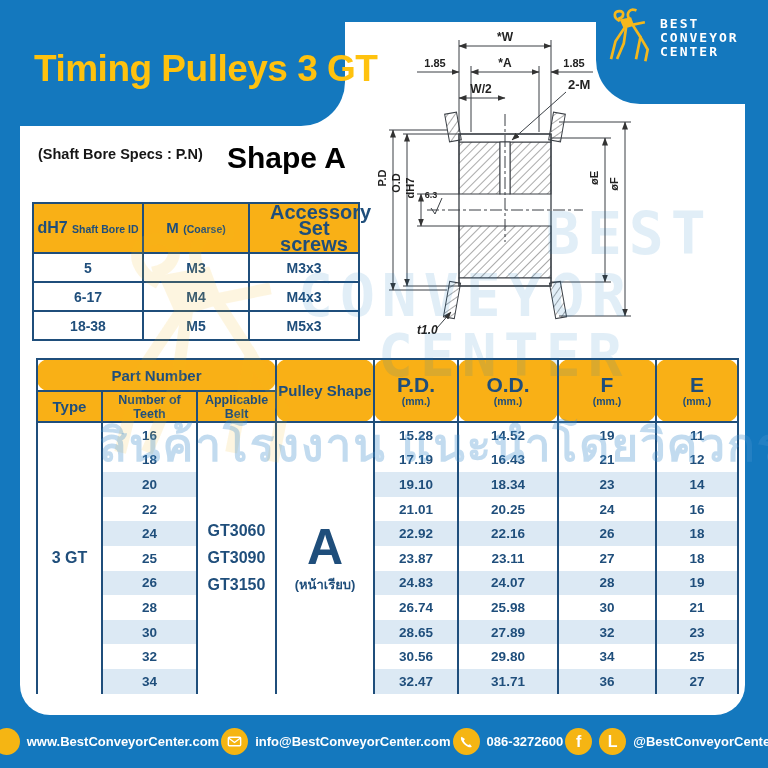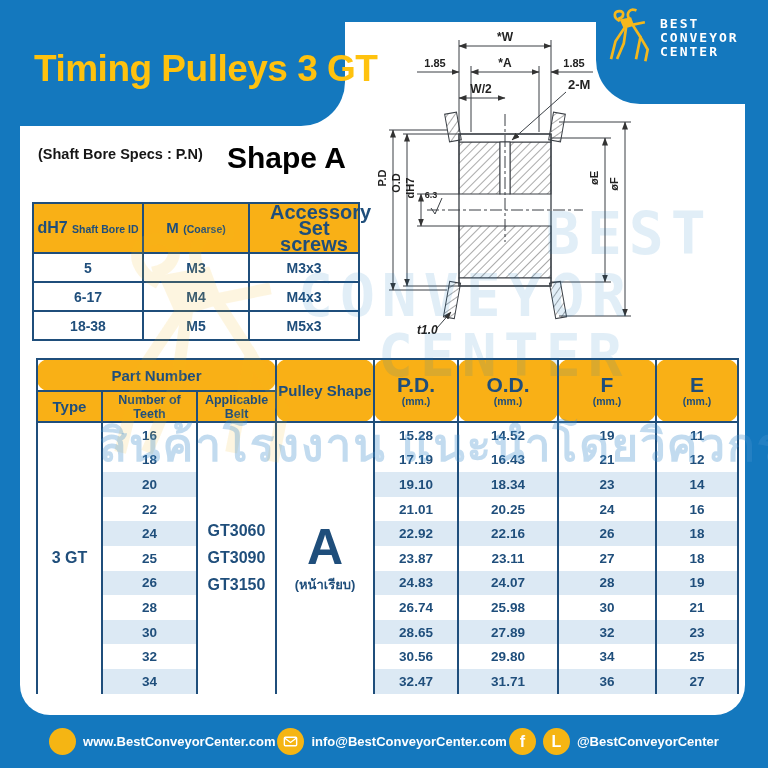--- a/index.html
+++ b/index.html
@@ -416,20 +416,28 @@
           <g fill="none" stroke="#fff" stroke-width="1.5">
         <rect x="2.5" y="4.5" width="13" height="9" rx="1"></rect>
             <polyline points="3,5.5 9,10 15,5.5"></polyline>
       </g>
         </svg>
     </div>
     <span class="f-text">info@BestConveyorCenter.com</span>
   </div>
   <div class="f-item">
     <div class="f-ic">
+      <svg width="16" height="16" viewBox="0 0 18 18">
+        <path d="M4,3 C3,4 3,6 4.5,8.5 C6,11 9,13.5 11.5,14.5 C13.5,15.3 15,15 15.5,14 L13.5,11.5 L11.5,12.5 C9.5,11.5 7.5,9.5 6.5,7.5 L7.8,5.6 Z" fill="#fff"></path>
+      </svg>
+    </div>
+    <span class="f-text">086-3272600</span>
+  </div>
+  <div class="f-item">
+    <div class="f-ic">
         <span>f</span>
       </div>
     <div class="f-ic">
         <span>L</span>
       </div>
     <span class="f-text">@BestConveyorCenter</span>
   </div>
 </div>
 
 </body></html>

